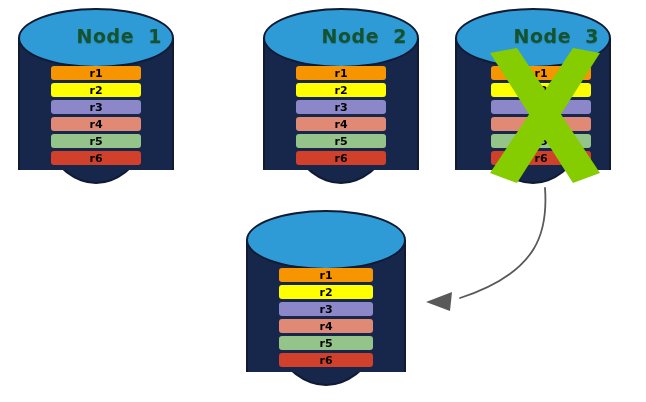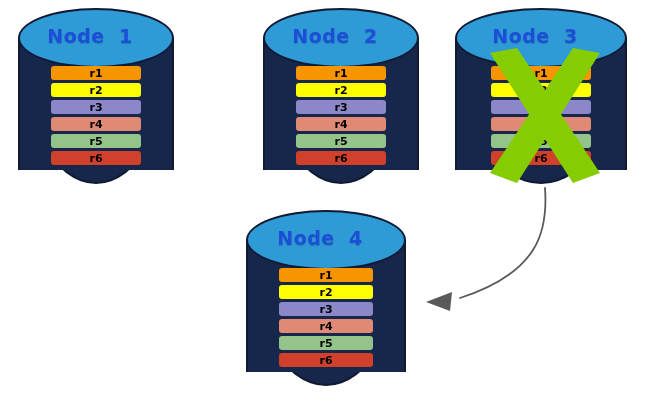--- a/index.html
+++ b/index.html
@@ -63,22 +63,22 @@
     background: #2e9bd6;
     border: 2px solid #101a33;
     box-sizing: border-box;
     border-radius: 50%;
   }
 
   .node-title {
     position: absolute;
     left: 0;
     right: 12px;
-    text-align: center;
-    color: #1d4ed8;
+    text-align: right;
+    color: #14532d;
     font-weight: bold;
     letter-spacing: 0.5px;
     text-shadow: 0 1px 1px rgba(0,0,0,0.18);
     white-space: pre;
     z-index: 4;
   }
 
   .rows {
     position: absolute;
     z-index: 3;
@@ -176,21 +176,21 @@
       </div>
       <div class="row" style="height:14px; font-size:11px; background:#94c48a;">
         <span class="row-label">r5</span>
       </div>
       <div class="row" style="height:14px; font-size:11px; background:#d1402a;">
         <span class="row-label">r6</span>
       </div>
     </div>
   </div>
 
-  <div class="node" style="left:455px; top:8px; width:172px; height:176px;">
+  <div class="node" style="left:455px; top:8px; width:156px; height:176px;">
     <div class="node-cyl">
       <div class="cyl-bottom" style="top:30px; height:146px;"></div>
       <div class="cyl-body" style="top:30px; height:132px; border-bottom:none;"></div>
       <div class="cyl-top" style="top:0px; height:60px;"></div>
     </div>
     <div class="node-title" style="top:17px; font-size:19px;">Node  3</div>
     <div class="rows" style="left:36px; width:100px; top:58px; gap:3px;">
       <div class="row" style="height:14px; font-size:11px; background:#f79500;">
         <span class="row-label">r1</span>
       </div>
@@ -218,21 +218,20 @@
       <polygon points="113,8 86,3 3,128 30,138" fill="#85cc00"></polygon>
     </svg>
   </div>
 
   <div class="node" style="left:246px; top:210px; width:160px; height:176px;">
     <div class="node-cyl">
       <div class="cyl-bottom" style="top:30px; height:146px;"></div>
       <div class="cyl-body" style="top:30px; height:132px; border-bottom:none;"></div>
       <div class="cyl-top" style="top:0px; height:60px;"></div>
     </div>
-    <div class="node-title" style="top:17px; font-size:19px;">Node  4</div>
     <div class="rows" style="left:33px; width:94px; top:58px; gap:3px;">
       <div class="row" style="height:14px; font-size:11px; background:#f79500;">
         <span class="row-label">r1</span>
       </div>
       <div class="row" style="height:14px; font-size:11px; background:#ffff00;">
         <span class="row-label">r2</span>
       </div>
       <div class="row" style="height:14px; font-size:11px; background:#8b87c8;">
         <span class="row-label">r3</span>
       </div>

